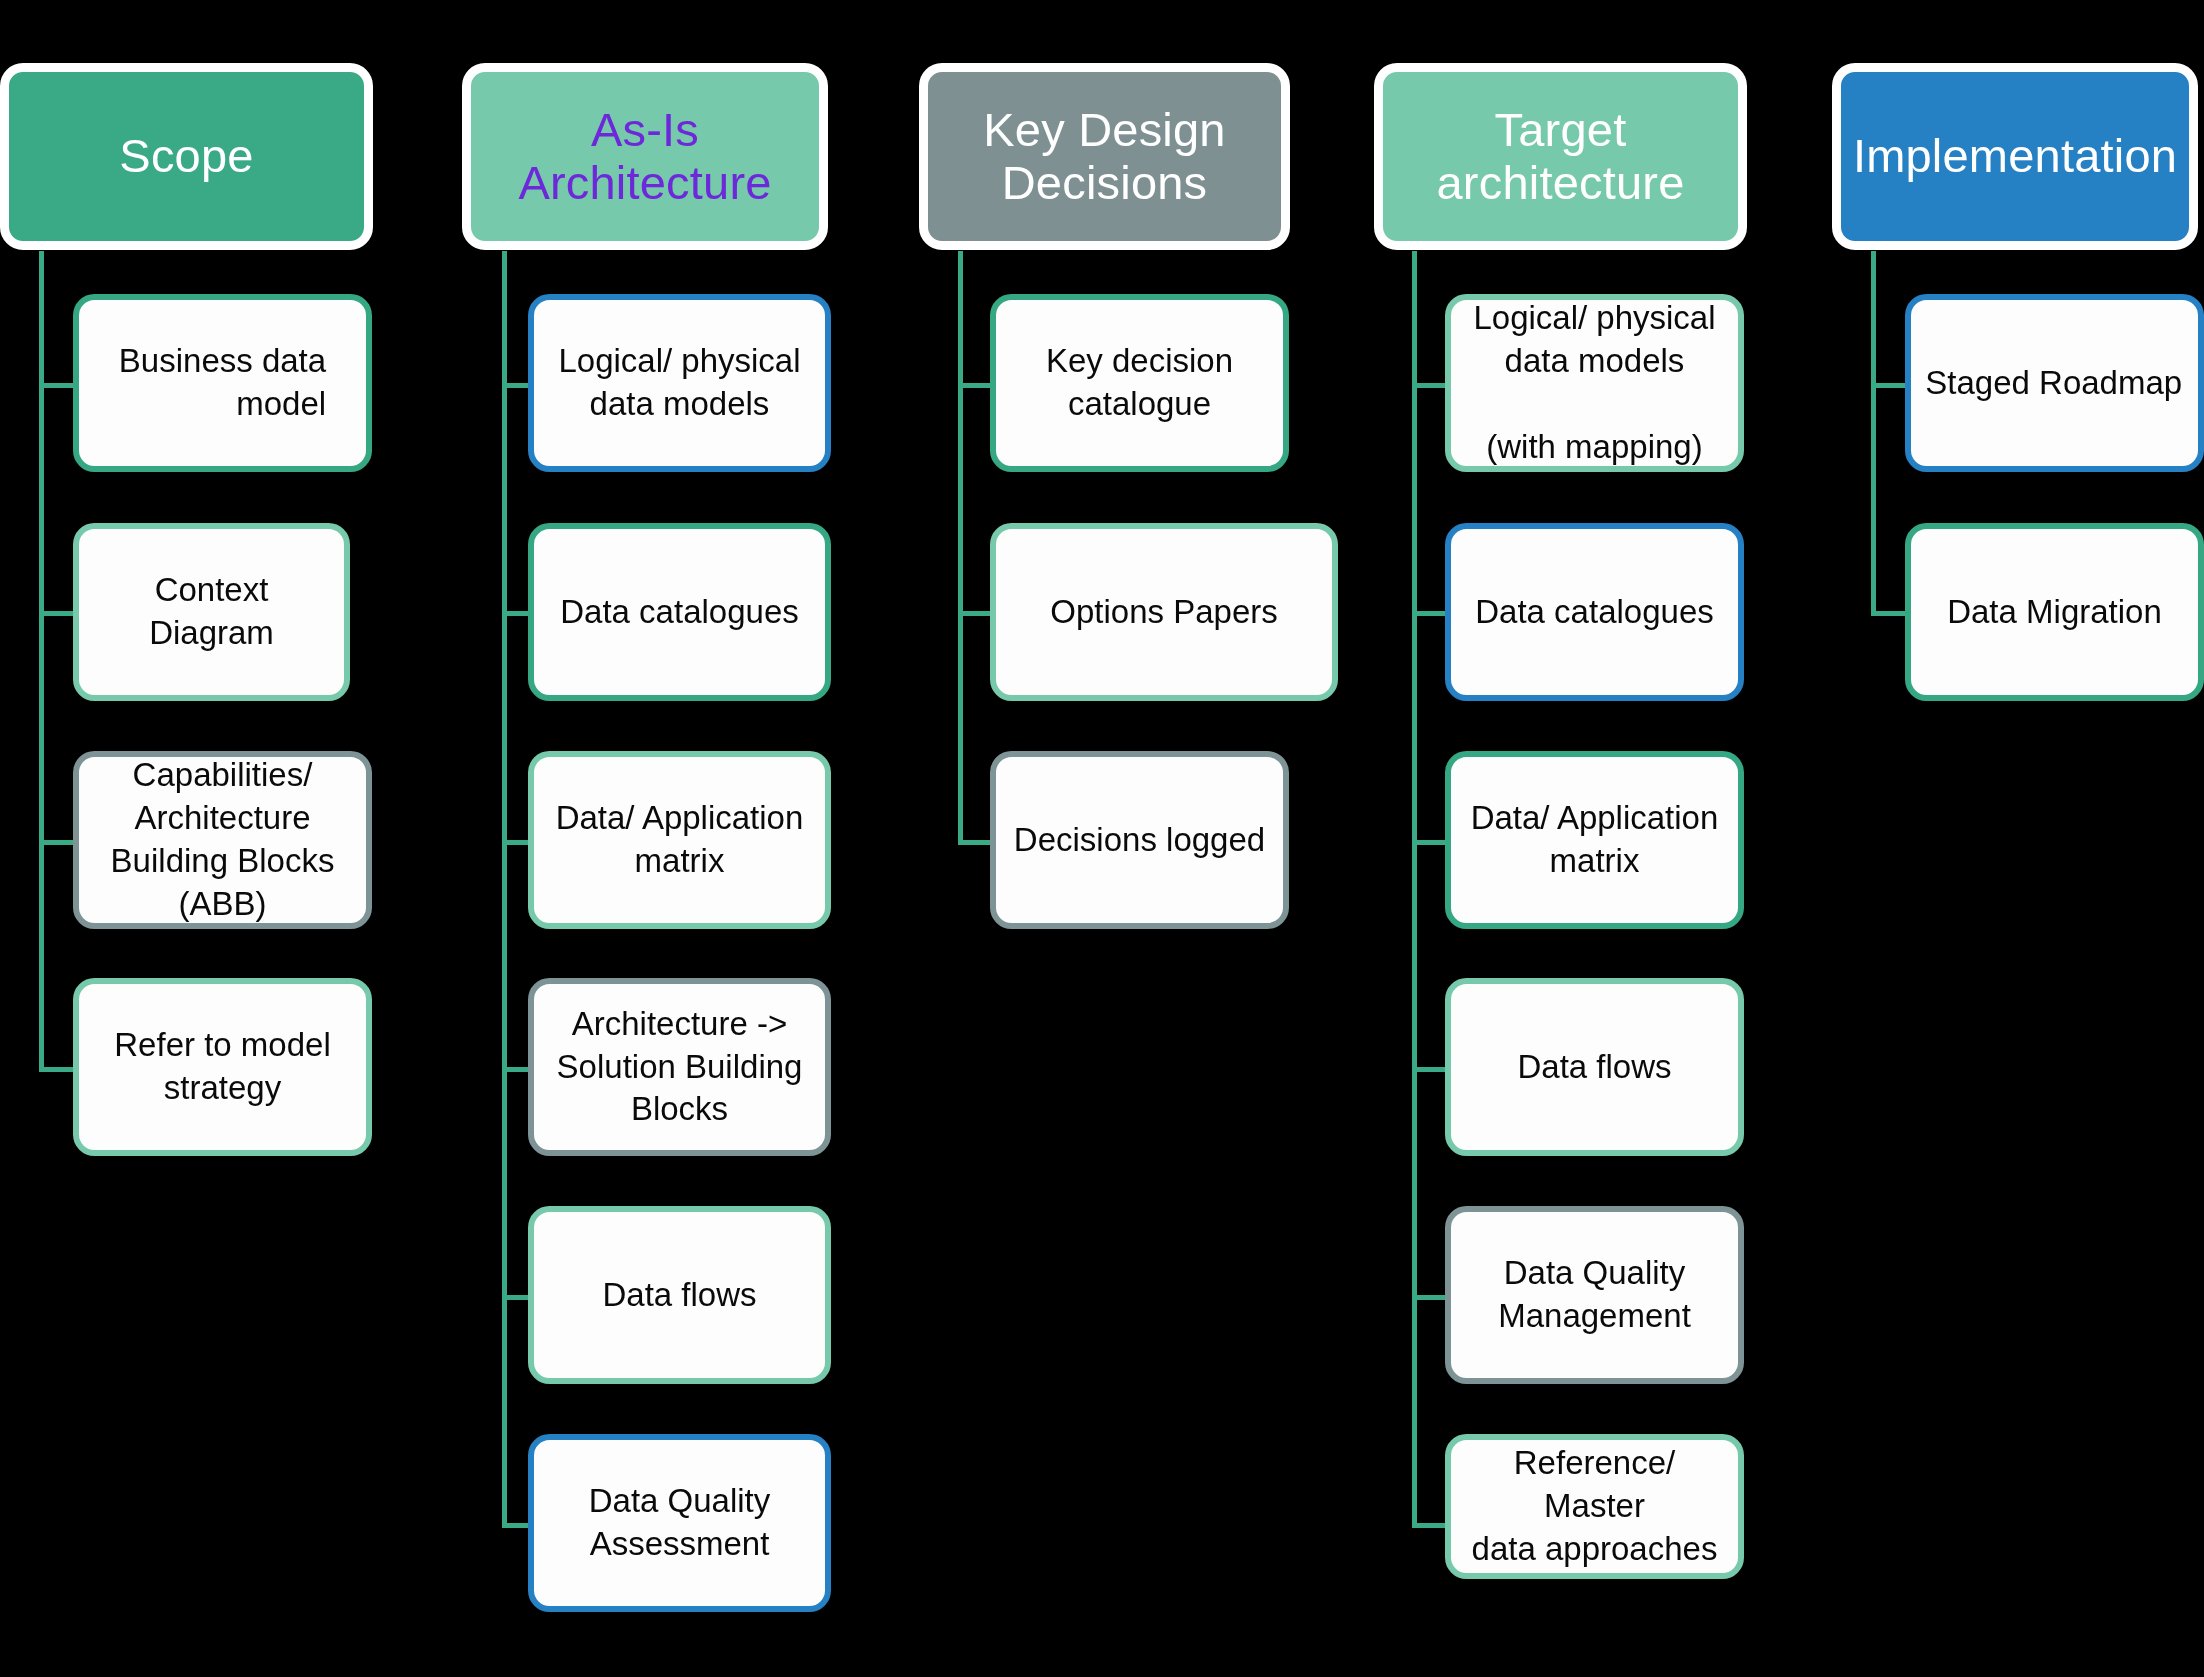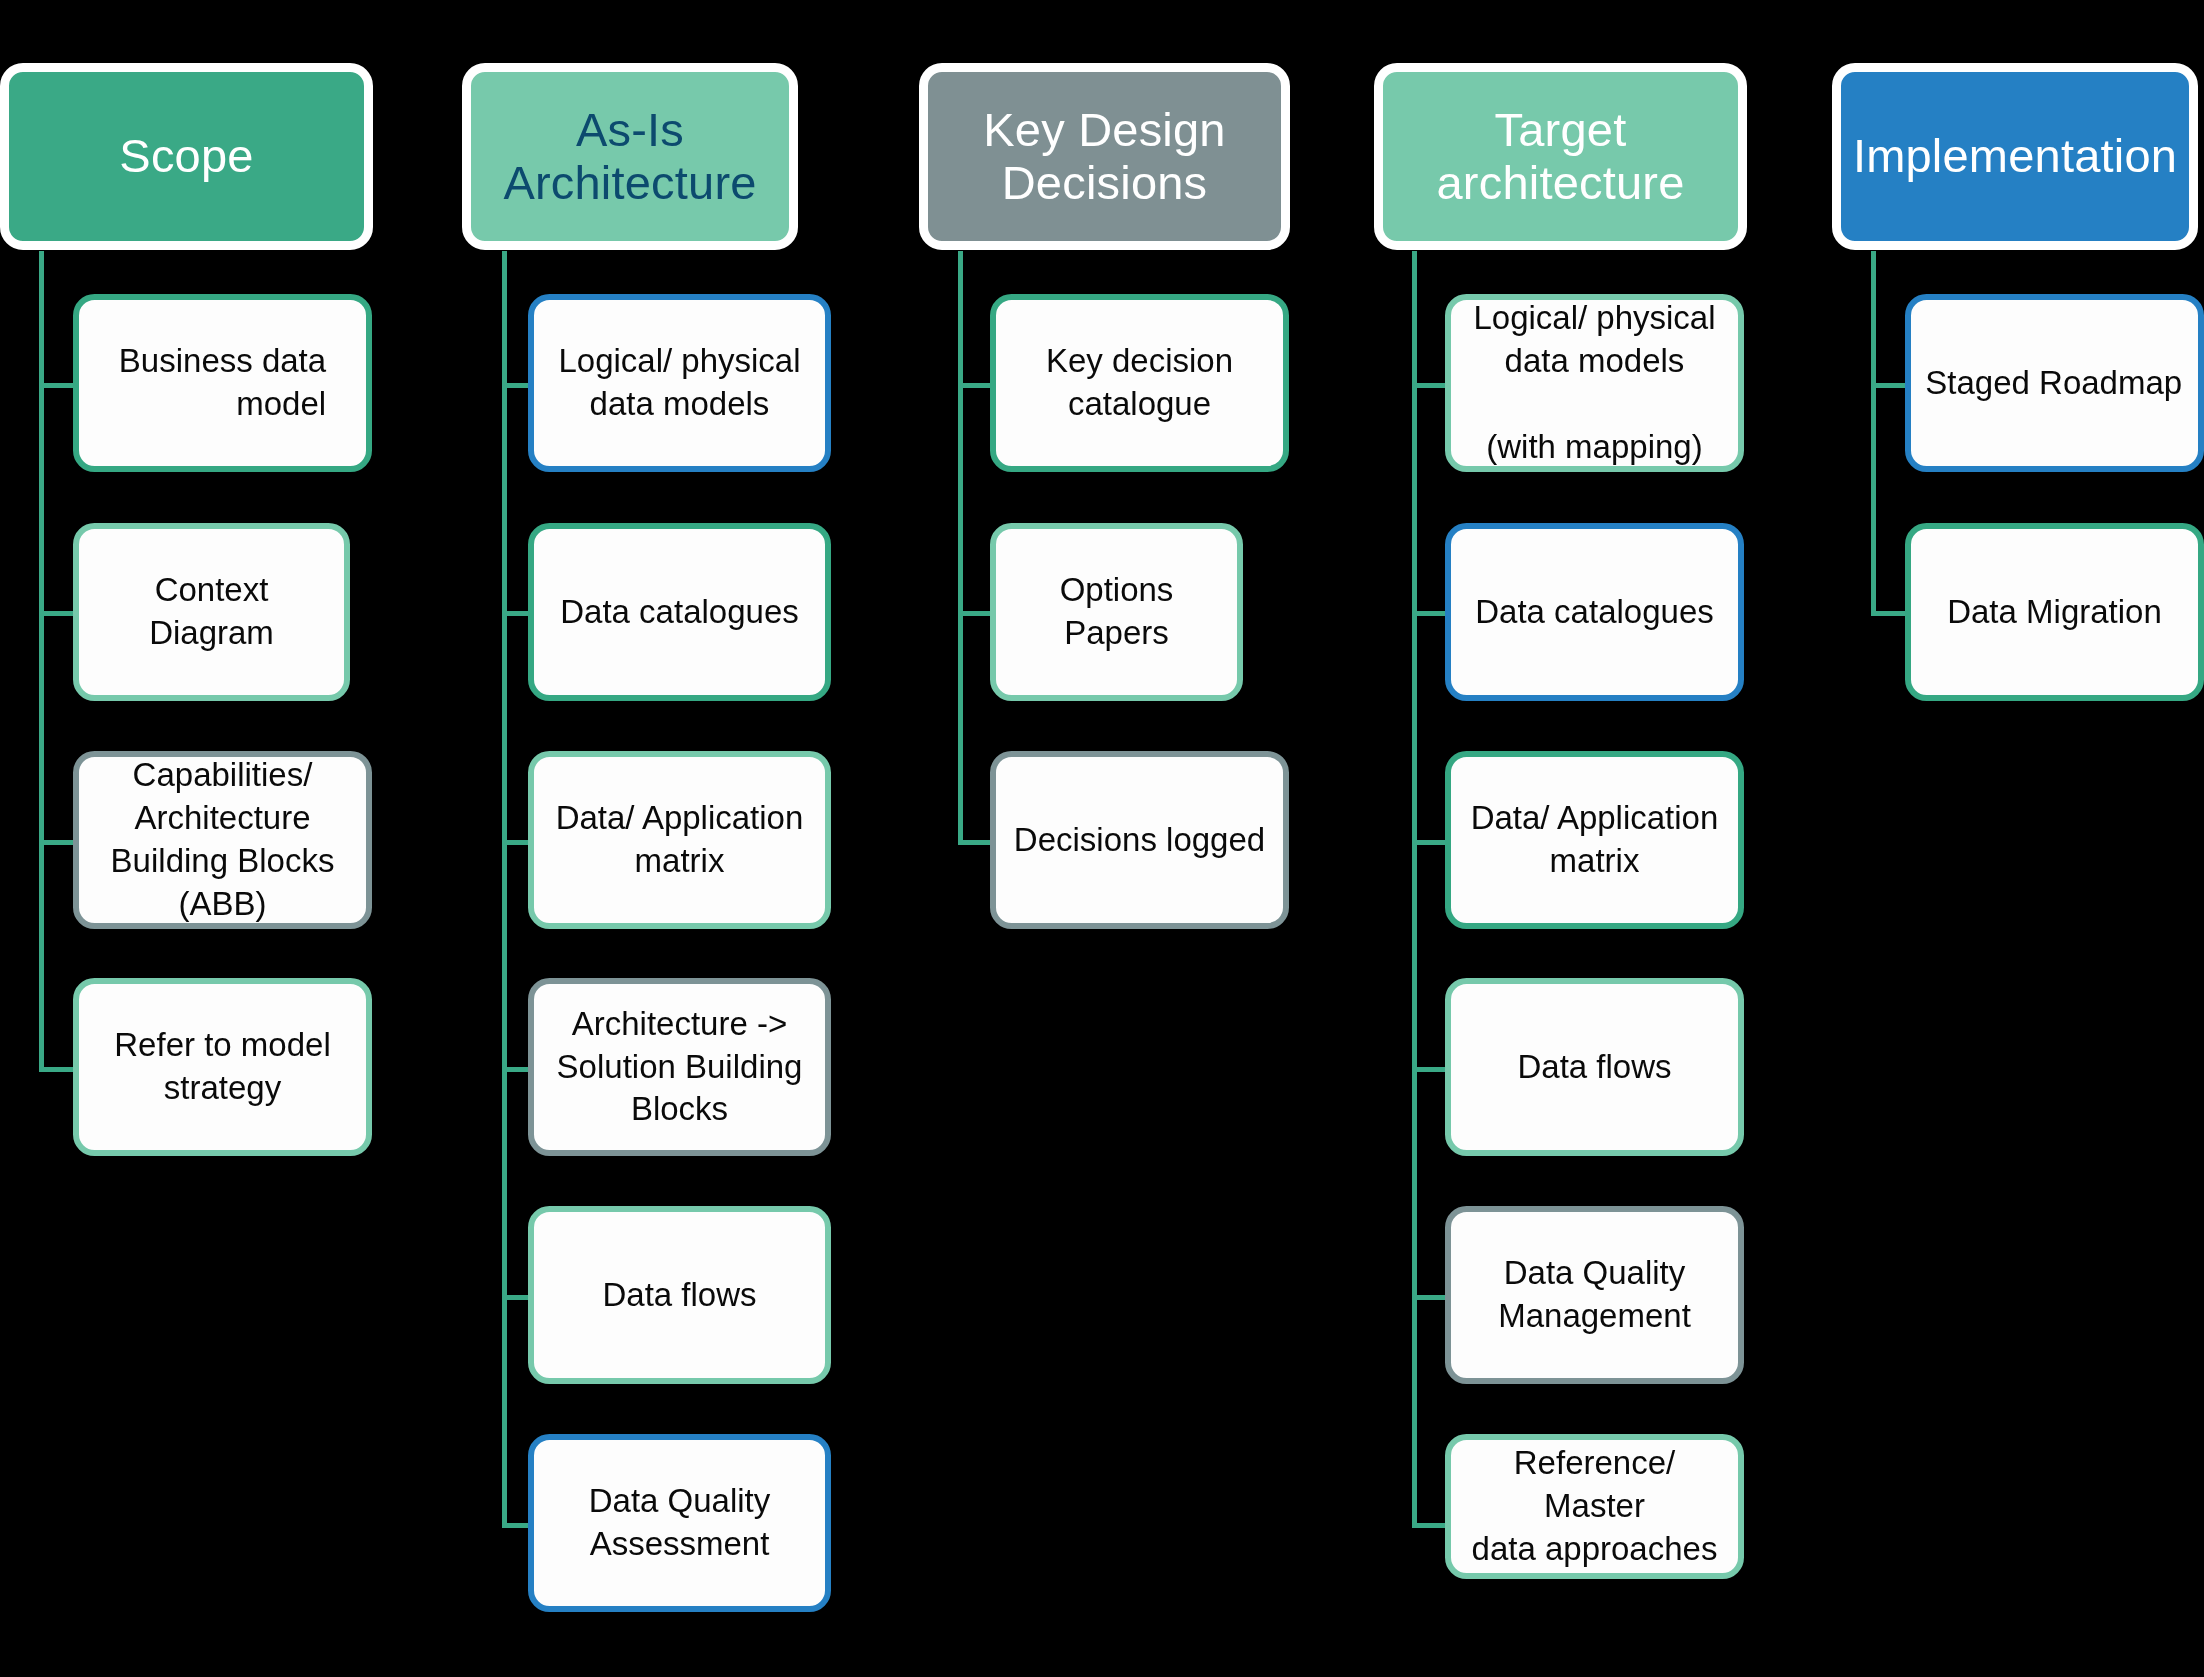--- a/index.html
+++ b/index.html
@@ -63,21 +63,21 @@
       <div class="stub" style="left: 39px; top: 840px; width: 39px; background: rgb(58, 169, 134);"></div>
       <div class="node" style="left: 73px; top: 751px; width: 299px; height: 178px; border-color: rgb(125, 147, 150);"><span style="white-space: pre-line;">Capabilities/
 Architecture
 Building Blocks
 (ABB)</span></div>
       <div class="stub" style="left: 39px; top: 1067px; width: 39px; background: rgb(58, 169, 134);"></div>
       <div class="node" style="left: 73px; top: 978px; width: 299px; height: 178px; border-color: rgb(118, 201, 171);"><span style="white-space: pre-line;">Refer to model
 strategy</span></div>
     </div>
     <div class="col" style="left: 0px;">
-      <div class="hdr" style="left: 462px; top: 63px; width: 336px; height: 187px; background: rgb(119, 201, 171); color: #0c4a6e;">
+      <div class="hdr" style="left: 462px; top: 63px; width: 366px; height: 187px; background: rgb(119, 201, 171); color: #6d28d9;">
         <span style="white-space: pre-line;">As-Is
 Architecture</span>
       </div>
       <div class="trunk" style="left: 502px; top: 251px; height: 1272px; background: rgb(58, 169, 134);"></div>
       <div class="stub" style="left: 502px; top: 383px; width: 32px; background: rgb(58, 169, 134);"></div>
       <div class="node" style="left: 528px; top: 294px; width: 303px; height: 178px; border-color: rgb(37, 128, 196);"><span style="white-space: pre-line;">Logical/ physical
 data models</span></div>
       <div class="stub" style="left: 502px; top: 611px; width: 32px; background: rgb(58, 169, 134);"></div>
       <div class="node" style="left: 528px; top: 523px; width: 303px; height: 178px; border-color: rgb(53, 168, 131);"><span style="white-space: pre-line;">Data catalogues</span></div>
       <div class="stub" style="left: 502px; top: 840px; width: 32px; background: rgb(58, 169, 134);"></div>
@@ -96,21 +96,21 @@
     <div class="col" style="left: 0px;">
       <div class="hdr" style="left: 919px; top: 63px; width: 371px; height: 187px; background: rgb(127, 144, 147); color: rgb(255, 255, 255);">
         <span style="white-space: pre-line;">Key Design
 Decisions</span>
       </div>
       <div class="trunk" style="left: 958px; top: 251px; height: 589px; background: rgb(58, 169, 134);"></div>
       <div class="stub" style="left: 958px; top: 383px; width: 38px; background: rgb(58, 169, 134);"></div>
       <div class="node" style="left: 990px; top: 294px; width: 299px; height: 178px; border-color: rgb(53, 168, 131);"><span style="white-space: pre-line;">Key decision
 catalogue</span></div>
       <div class="stub" style="left: 958px; top: 611px; width: 38px; background: rgb(58, 169, 134);"></div>
-      <div class="node" style="left: 990px; top: 523px; width: 253px; height: 178px; border-color: rgb(118, 201, 171);"><span style="white-space: pre-line;">Options Papers</span></div>
+      <div class="node" style="left: 990px; top: 523px; width: 348px; height: 178px; border-color: rgb(118, 201, 171);"><span style="white-space: pre-line;">Options Papers</span></div>
       <div class="stub" style="left: 958px; top: 840px; width: 38px; background: rgb(58, 169, 134);"></div>
       <div class="node" style="left: 990px; top: 751px; width: 299px; height: 178px; border-color: rgb(125, 147, 150);"><span style="white-space: pre-line;">Decisions logged</span></div>
     </div>
     <div class="col" style="left: 0px;">
       <div class="hdr" style="left: 1374px; top: 63px; width: 373px; height: 187px; background: rgb(119, 201, 171); color: rgb(255, 255, 255);">
         <span style="white-space: pre-line;">Target
 architecture</span>
       </div>
       <div class="trunk" style="left: 1412px; top: 251px; height: 1272px; background: rgb(58, 169, 134);"></div>
       <div class="stub" style="left: 1412px; top: 383px; width: 39px; background: rgb(58, 169, 134);"></div>

